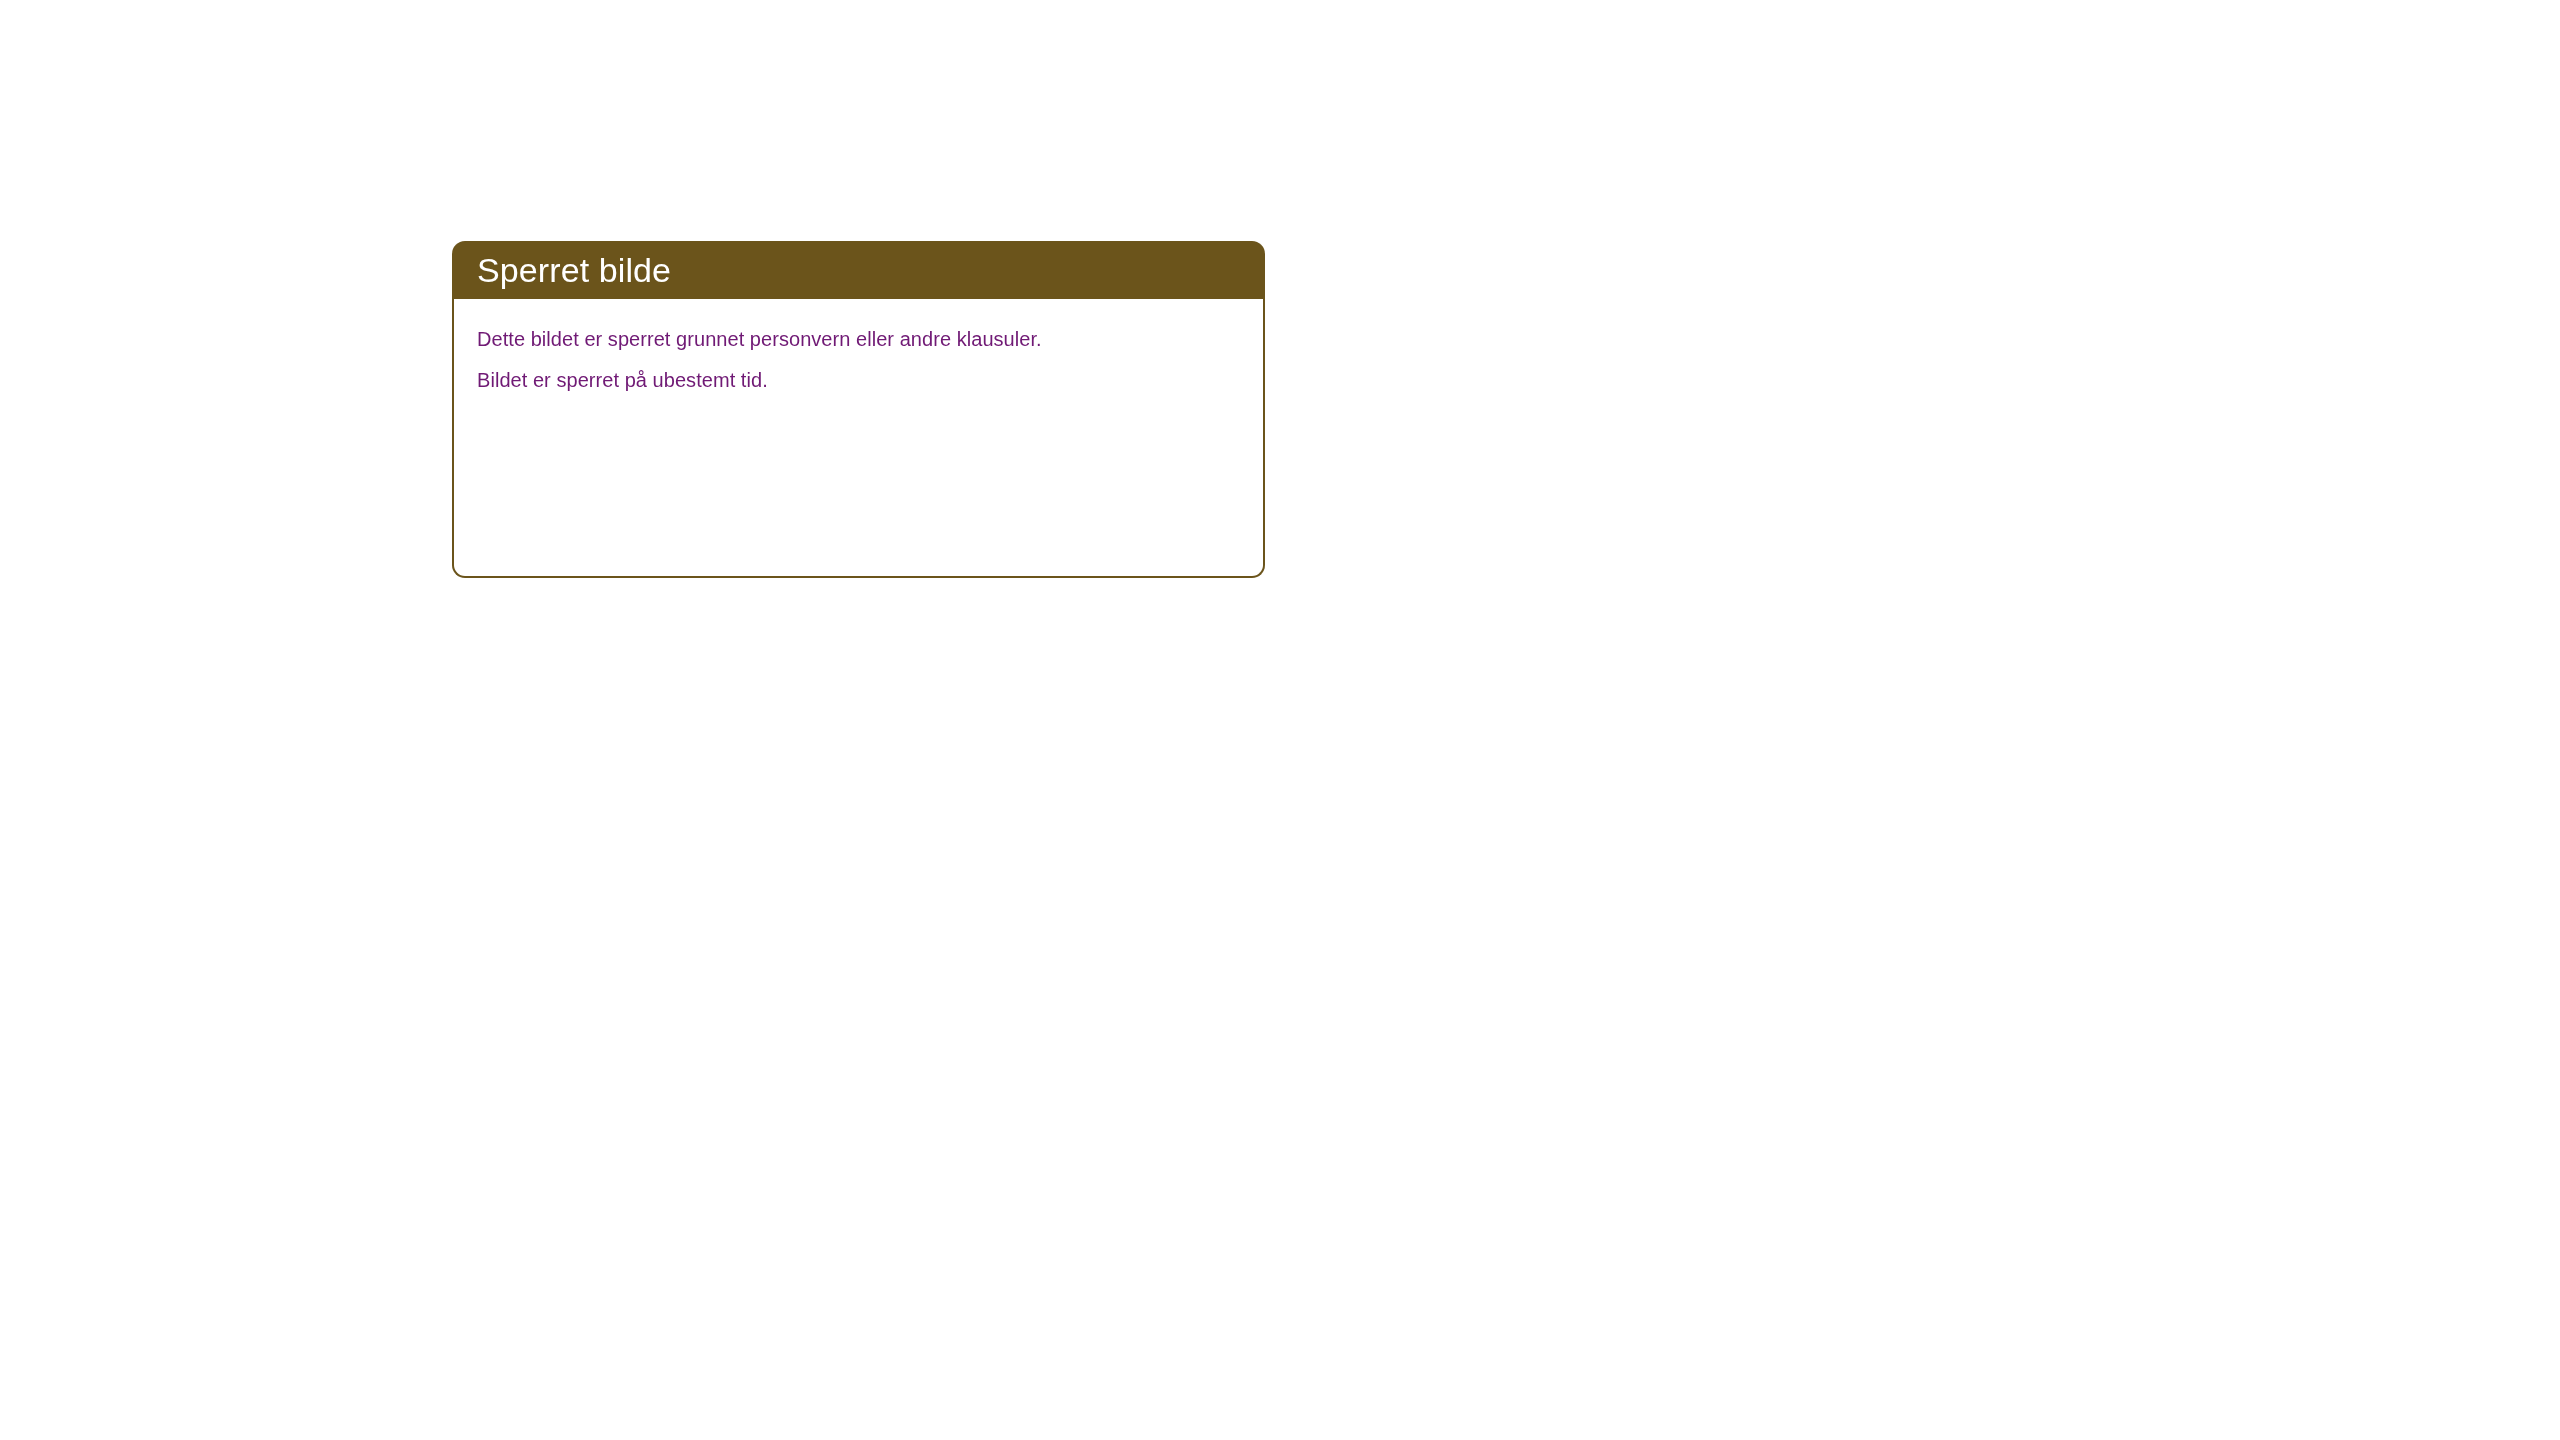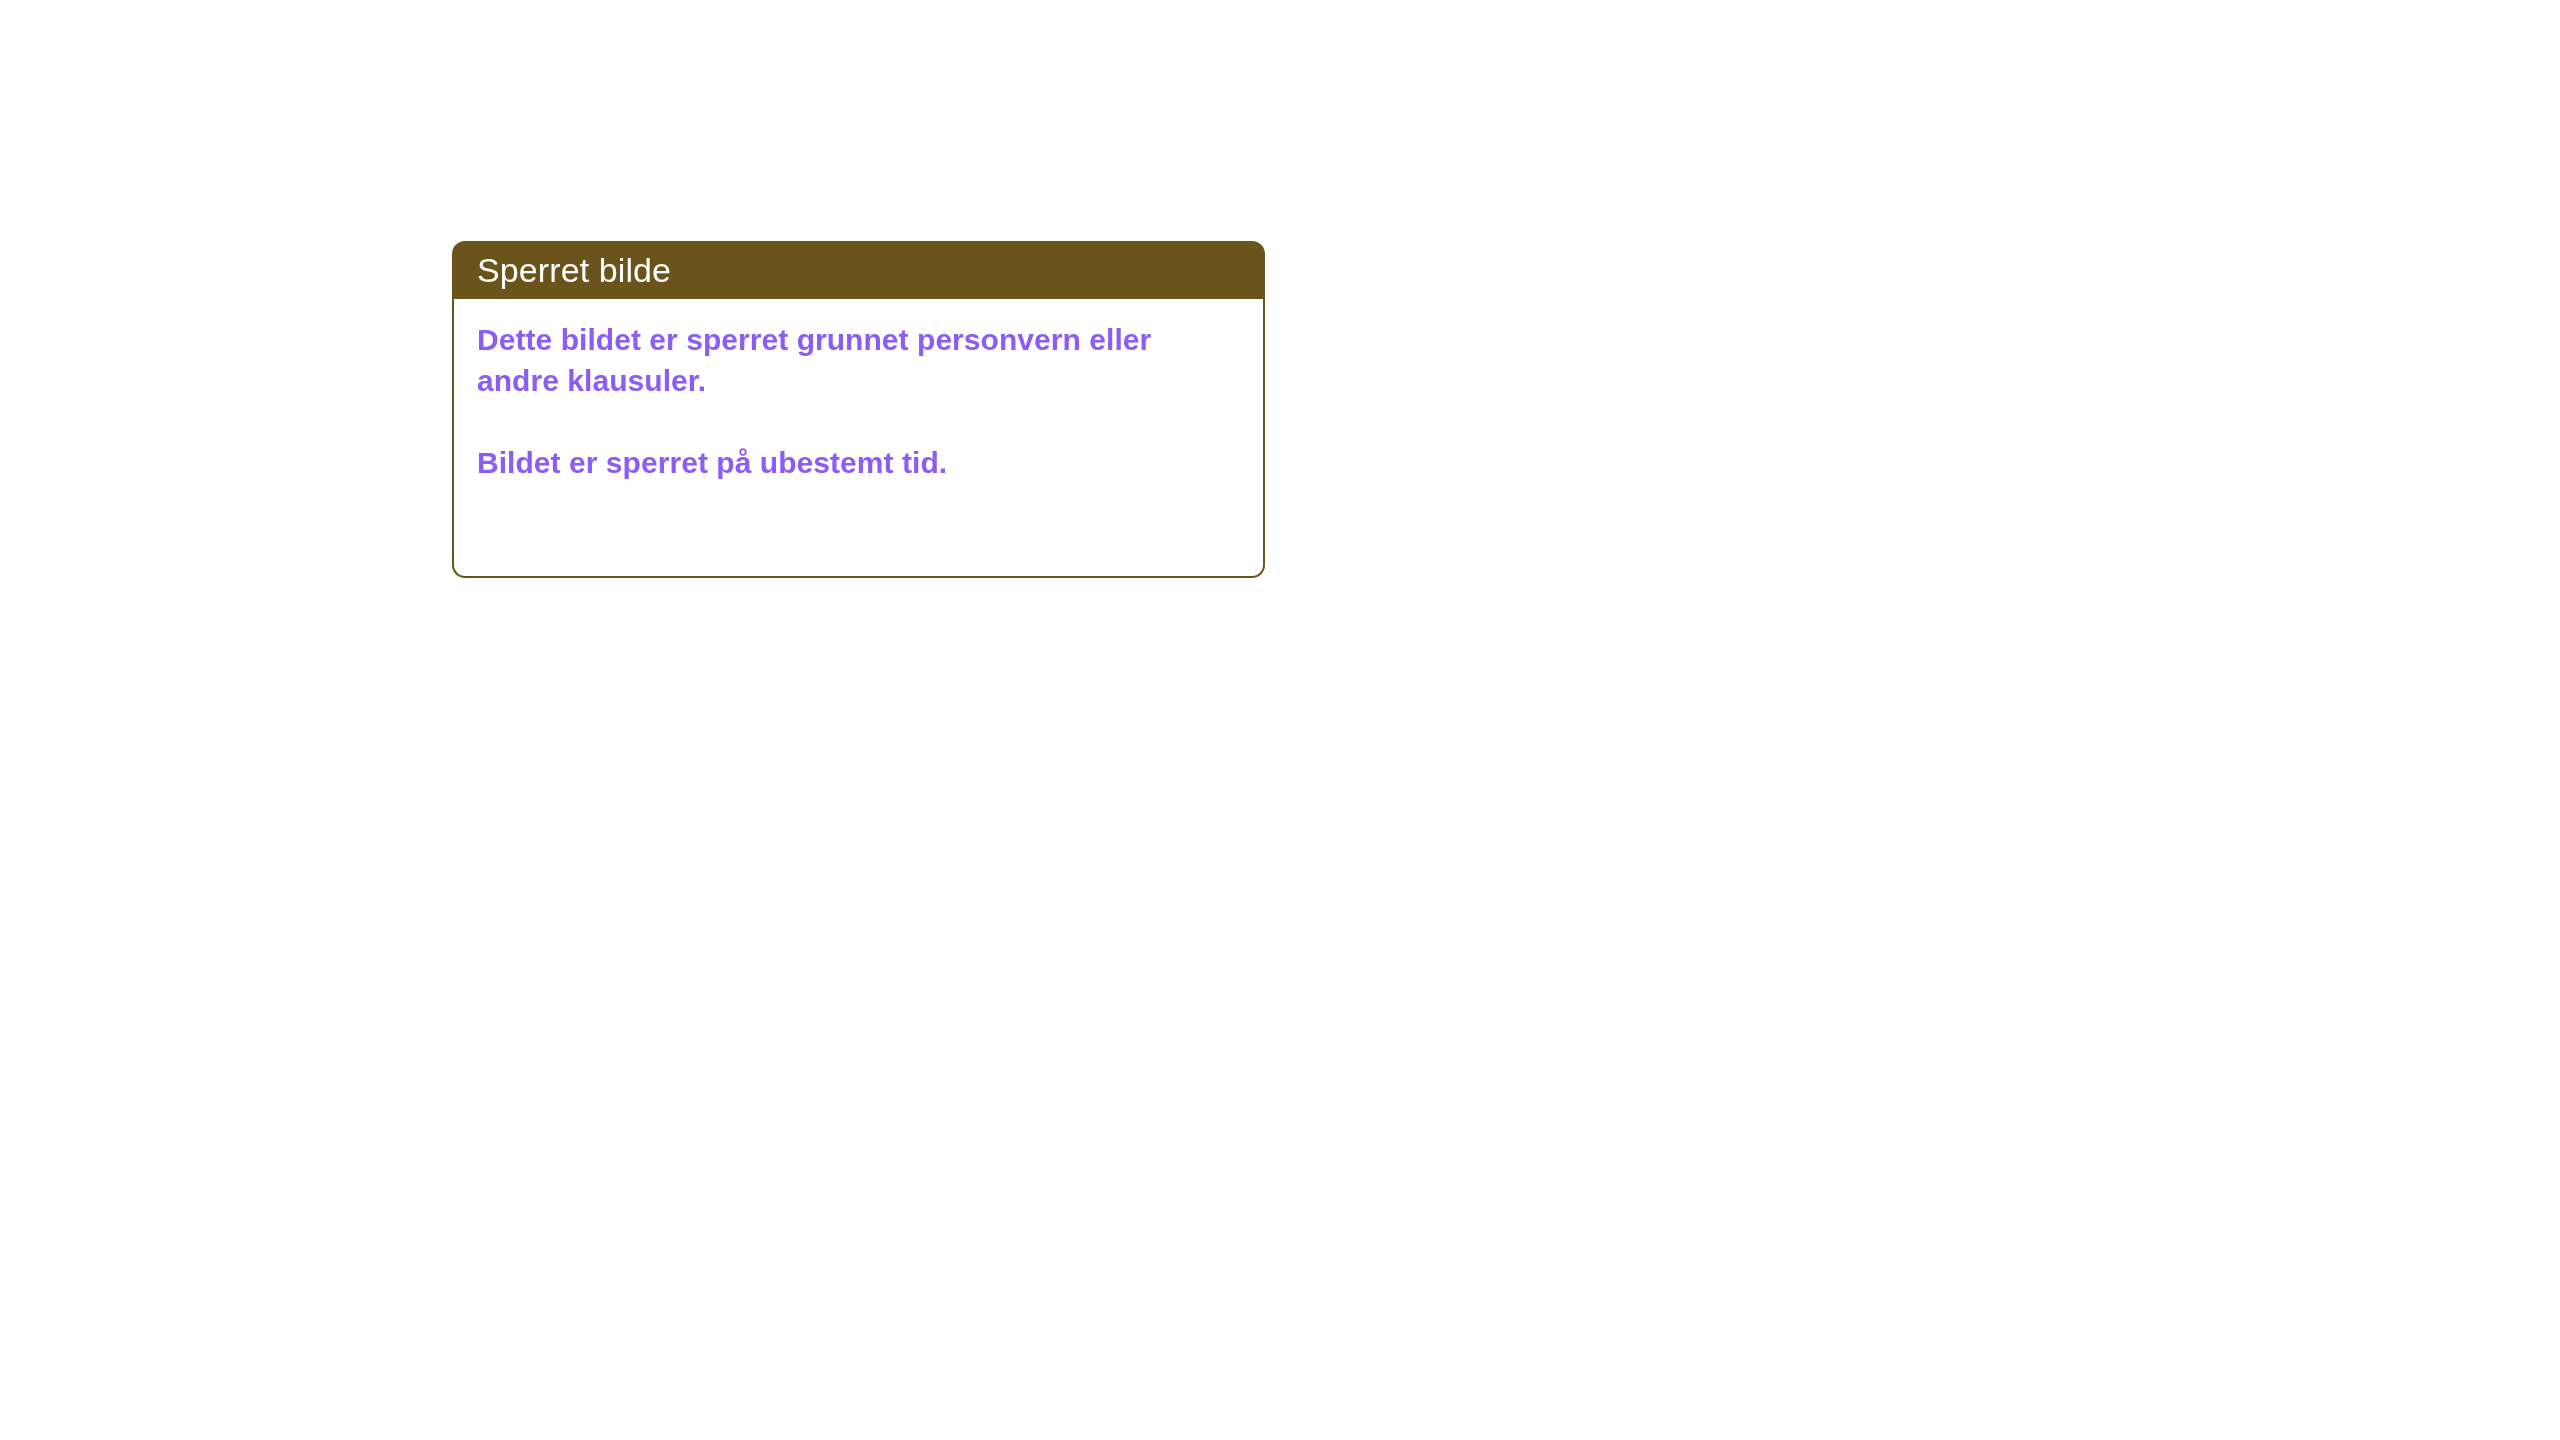--- a/index.html
+++ b/index.html
@@ -59,30 +59,29 @@
     border-right: 2px solid #6b541b;
     border-bottom: 2px solid #6b541b;
     border-bottom-left-radius: 13px;
     border-bottom-right-radius: 13px;
     box-sizing: border-box;
     height: 279px;
     padding: 20px 24px 0 23px;
   }
 
   .notice-paragraph {
-    color: #8b5cf6;
-    font-size: 30px;
-    font-weight: 700;
+    color: #701a75;
+    font-size: 20px;
+    font-weight: 400;
     line-height: 41px;
     margin: 0;
     letter-spacing: 0.05px;
   }
 
   .notice-paragraph + .notice-paragraph {
-    margin-top: 41px;
   }
 </style>
 </head>
 <body>
 
 <div id="notice-stage">
 
   <section class="notice-card">
     <div class="notice-card-header">
       <span class="notice-card-title">Sperret bilde</span>

